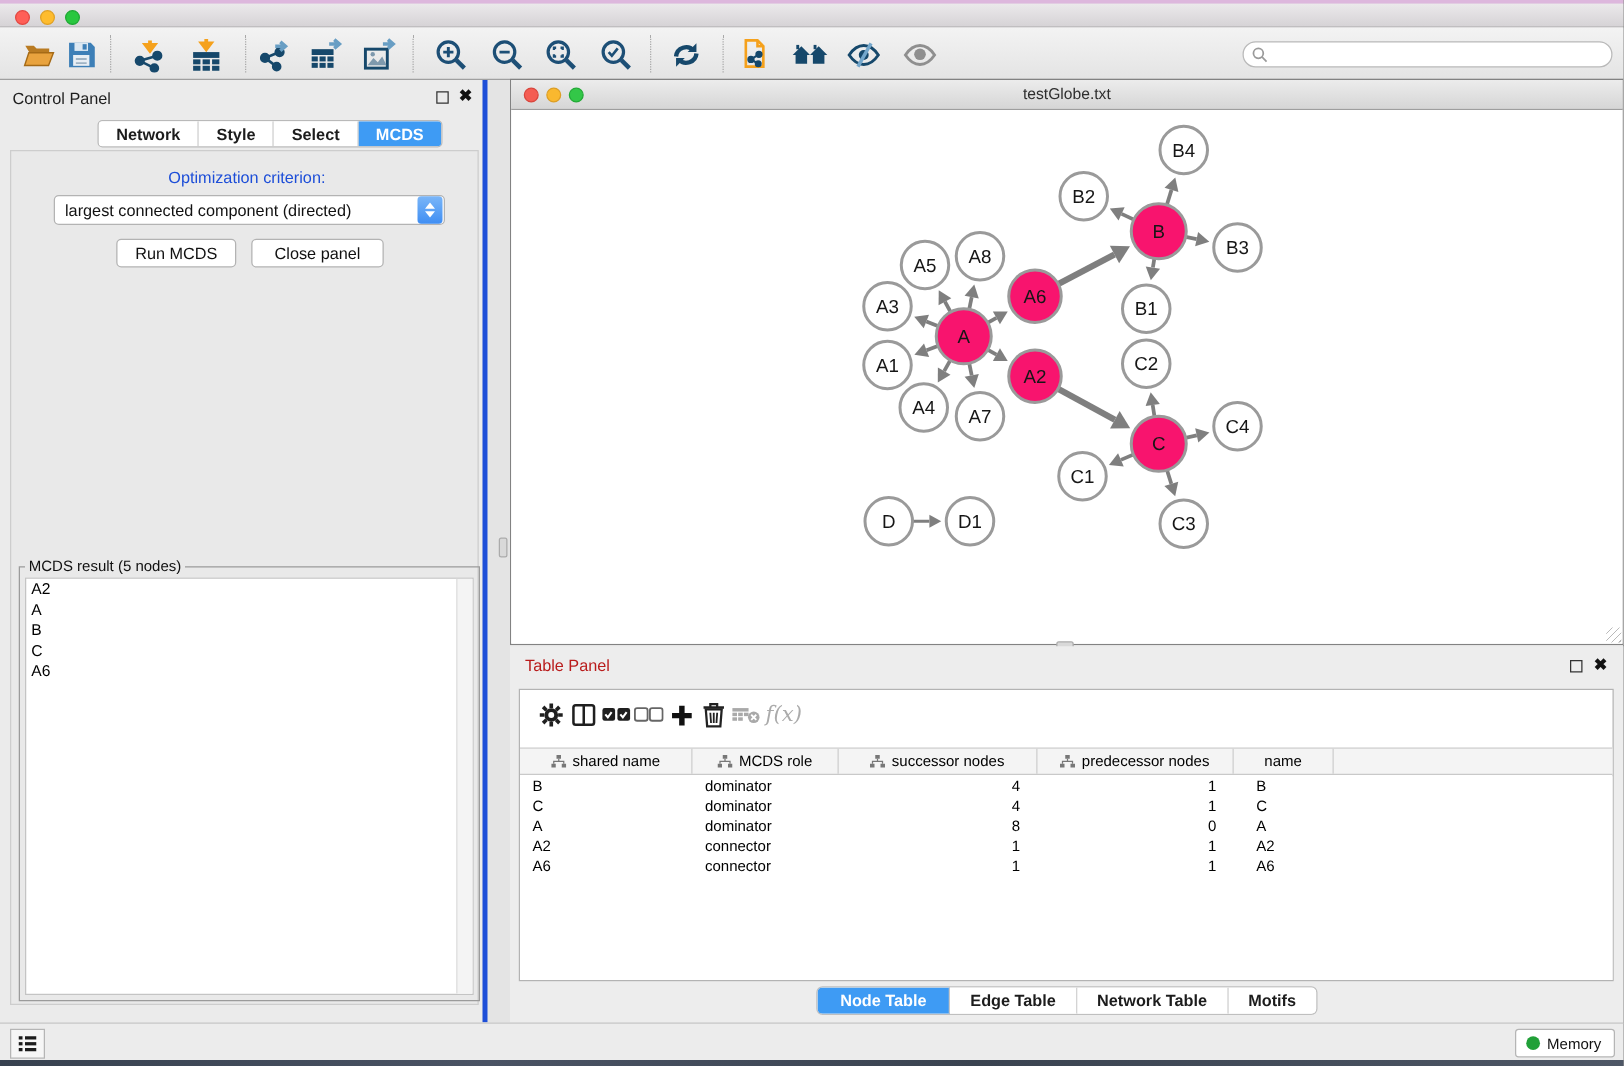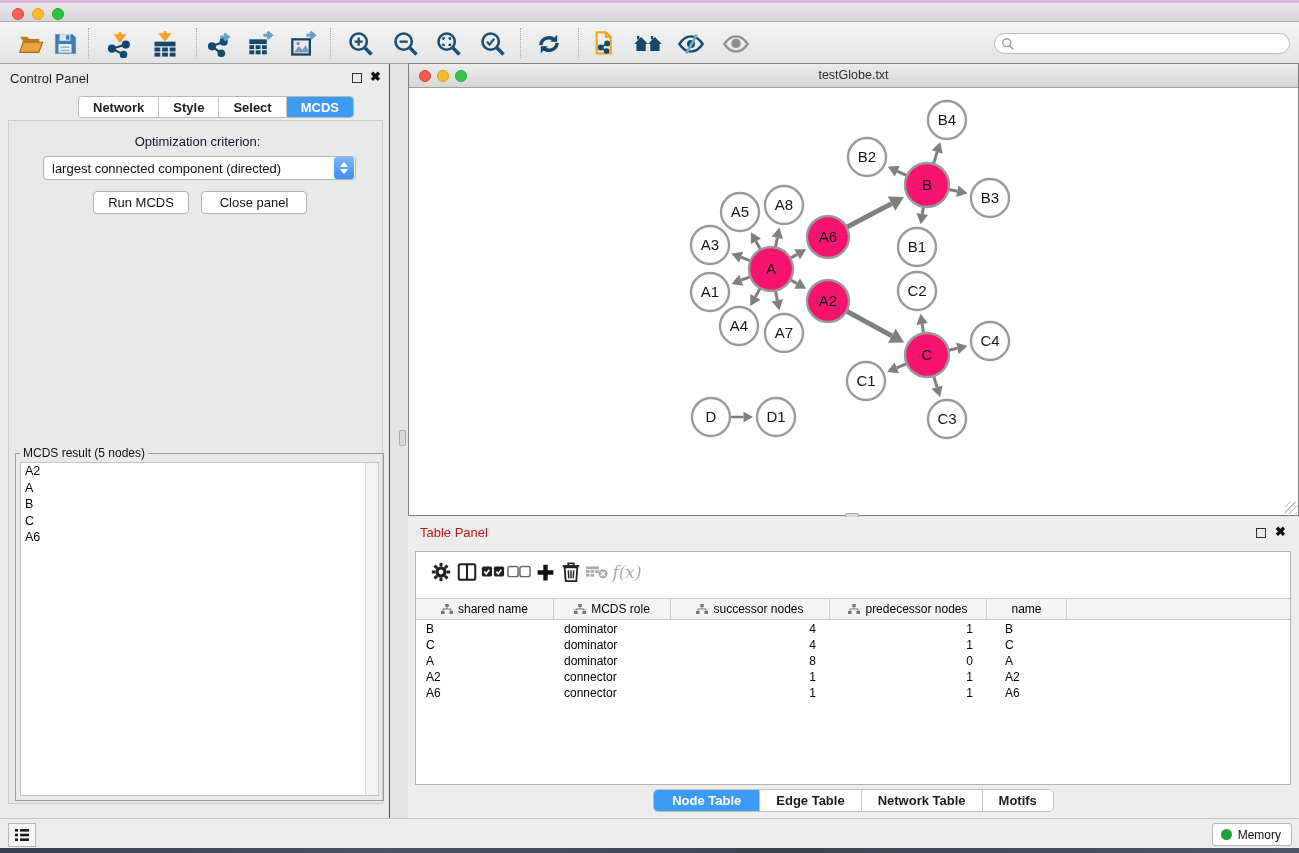--- a/index.html
+++ b/index.html
@@ -25,30 +25,30 @@
     background:linear-gradient(#f3f3f3,#e4e4e4); border-bottom:1px solid #9f9f9f;
   }
   .tbtn { position:absolute; top:7px; width:30px; height:30px; display:flex; align-items:center; justify-content:center; cursor:default; }
   .tsep { position:absolute; top:6px; height:30px; width:0; border-left:1px dotted #a9a9a9; }
   .searchbox {
     position:absolute; right:9px; top:11px; width:296px; height:21px;
     background:#fff; border:1px solid #b9b9b9; border-radius:11px; display:flex; align-items:center; padding-left:6px;
   }
   .searchbox input { border:none; outline:none; flex:1; font-size:12px; font-family:"Liberation Sans",sans-serif; background:transparent; }
   
-  .control-panel { position:absolute; left:0; top:64px; width:390px; height:754px; background:#ebebeb; border-right:1px solid #1d4ed8;text-decoration:underline; }
+  .control-panel { position:absolute; left:0; top:64px; width:390px; height:754px; background:#ebebeb; border-right:4px solid #1d4ed8;text-decoration:underline; }
   .cp-title { position:absolute; left:10px; top:7px; font-size:13px; color:#1e1e1e; }
   .panel-float { position:absolute; top:9px; width:10px; height:10px; border:1.5px solid #333; }
   .panel-close { position:absolute; top:5px; font-size:13px; font-weight:bold; color:#111; }
   .cp-tabs { position:absolute; left:78px; top:32px; height:22px; display:flex; border:1px solid #b9b9b9; border-radius:4px; background:#fff; overflow:hidden; }
   .seg { padding:0 14px; font-size:13px; font-weight:600; color:#1c1c1c; display:flex; align-items:center; justify-content:center; border-right:1px solid #c6c6c6; background:#fff; }
   .seg:last-child { border-right:none; }
   .seg.active { background:#3e9bf4; color:#fff; }
   .cp-inner { position:absolute; left:8px; top:56px; width:375px; height:684px; background:#e9e9e9; border:1px solid #cdcdcd; }
-  .opt-label { position:absolute; left:4px; right:0; top:13px; text-align:center; font-size:13px; color:#0f172a; }
+  .opt-label { position:absolute; left:4px; right:0; top:13px; text-align:center; font-size:13px; color:#1d4ed8; }
   .criterion { position:absolute; left:34px; top:35px; width:313px; height:24px; background:#fff; border:1px solid #b3b3b3; border-radius:4px; display:flex; align-items:center; }
   .criterion .val { flex:1; font-size:13px; padding-left:8px; color:#111; white-space:nowrap; }
   .stepper { width:20px; height:22px; margin-right:1px; border-radius:3px; background:linear-gradient(#7ab6f8,#3f8ef3); display:flex; flex-direction:column; align-items:center; justify-content:center; gap:2px; }
   .stepper .up { width:0; height:0; border-left:4px solid transparent; border-right:4px solid transparent; border-bottom:5px solid #fff; }
   .stepper .down { width:0; height:0; border-left:4px solid transparent; border-right:4px solid transparent; border-top:5px solid #fff; }
   .cp-btn { position:absolute; top:70px; height:23px; background:#fff; border:1px solid #b3b3b3; border-radius:4px; font-size:13px; color:#111; display:flex; align-items:center; justify-content:center; }
   .mcds-fieldset { position:absolute; left:6px; top:332px; width:369px; height:348px; border:1px solid #9b9b9b; }
   .mcds-legend { position:absolute; left:4px; top:-8px; background:#e9e9e9; padding:0 3px; font-size:12px; color:#111; }
   .mcds-list { position:absolute; left:4px; top:8px; right:4px; bottom:4px; background:#fff; border:1px solid #c4c4c4; overflow:hidden; }
   .mcds-item { font-size:12.5px; line-height:16.5px; padding-left:4px; color:#000; }

